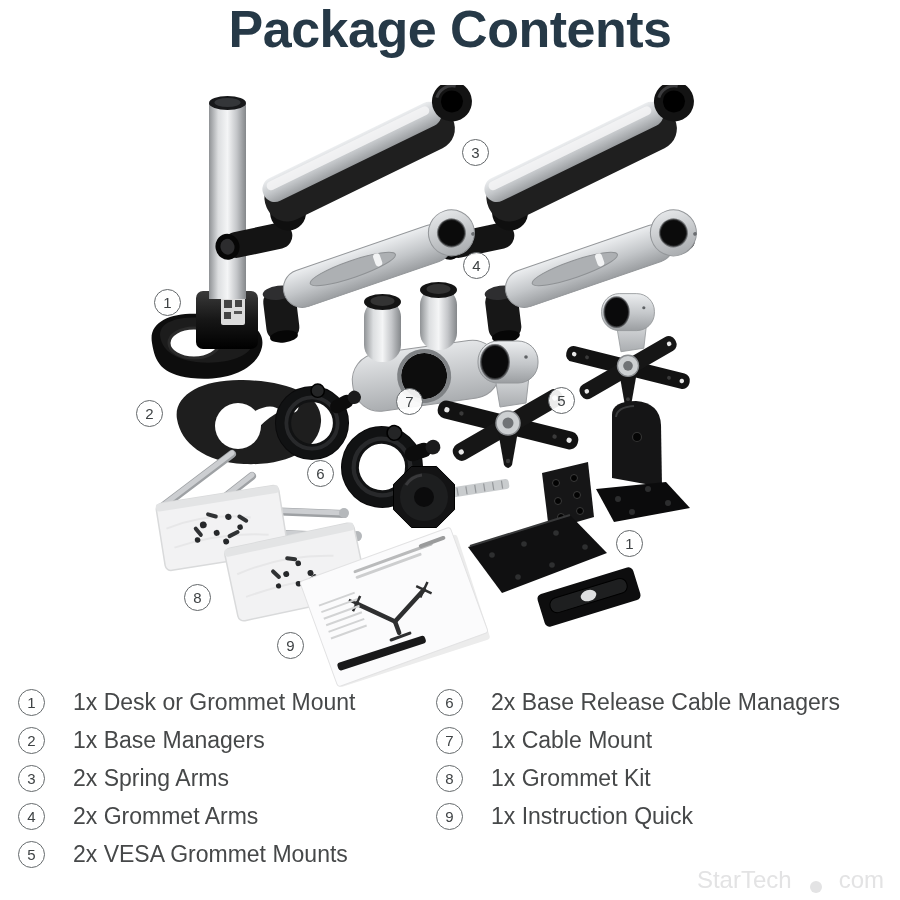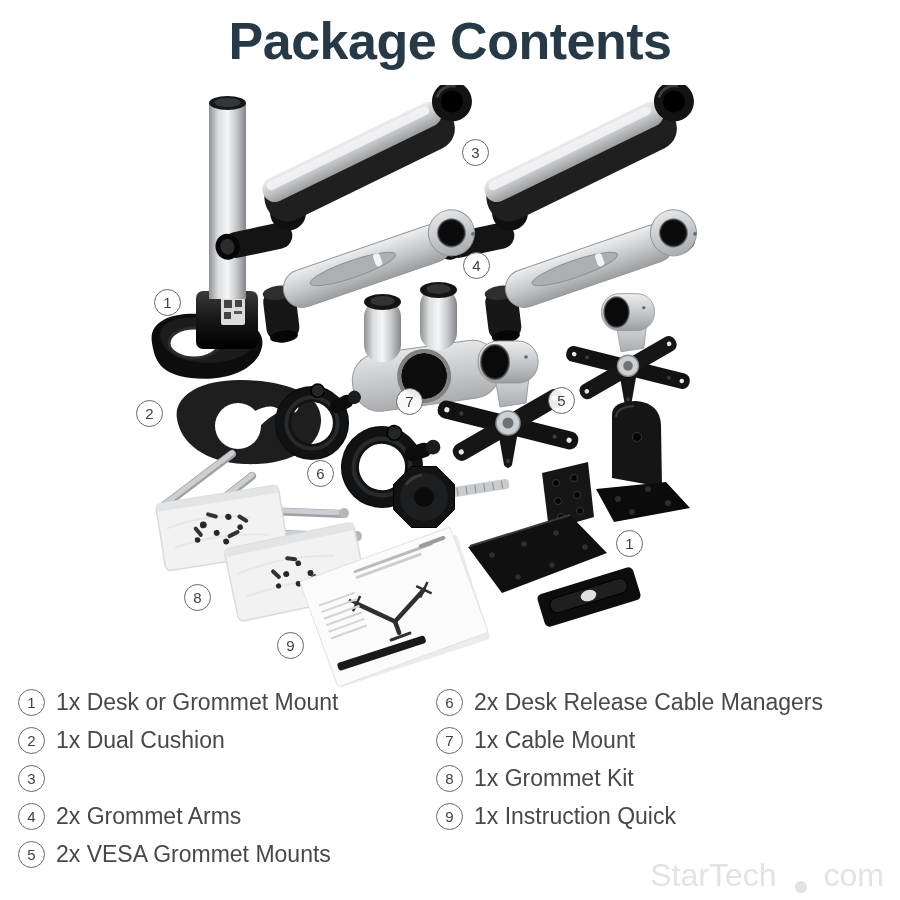--- a/index.html
+++ b/index.html
@@ -1,42 +1,42 @@
 <!DOCTYPE html>
 <html><head>
 <meta charset="utf-8">
 <style>
   html,body{margin:0;padding:0;background:#fff;}
   #stage{
     position:relative;width:900px;height:900px;background:#ffffff;overflow:hidden;
     font-family:"Liberation Sans", sans-serif;
   }
   .title{
-    position:absolute;top:12px;left:0;width:900px;text-align:center;
+    position:absolute;top:0;left:0;width:900px;text-align:center;
     font-size:52px;font-weight:bold;color:#263947;letter-spacing:-0.5px;line-height:58px;
   }
   #collage{position:absolute;top:85px;left:0;}
   .callout{
     position:absolute;width:27px;height:27px;border-radius:50%;
     border:1.5px solid #63676a;background:rgba(255,255,255,.92);
     display:flex;align-items:center;justify-content:center;
     font-size:15px;color:#3e4244;box-sizing:border-box;
   }
   .legend{position:absolute;top:688px;}
   .legend.col-left{left:18px;}
   .legend.col-right{left:436px;}
   .legend-row{display:flex;align-items:center;height:29px;margin-bottom:9px;}
   .lnum{
     flex:0 0 auto;width:27px;height:27px;border-radius:50%;border:1.5px solid #656a6c;
     display:flex;align-items:center;justify-content:center;
     font-size:15px;color:#3e4244;box-sizing:border-box;
   }
-  .llabel{margin-left:11px;font-size:23px;color:#464849;white-space:nowrap;}
+  .llabel{margin-left:28px;font-size:23px;color:#464849;white-space:nowrap;}
   .watermark{
-    position:absolute;right:16px;bottom:6px;font-size:32px;color:#e3e3e4;
+    position:absolute;right:16px;bottom:6px;font-size:24px;color:#e3e3e4;
     display:flex;align-items:baseline;user-select:none;gap:16px;
   }
   .watermark .dot{
     display:inline-block;width:12px;height:12px;border-radius:50%;
     background:#e3e3e4;margin:0 1px 1px 2px;align-self:flex-end;
   }
 </style>
 </head>
 <body>
 
@@ -342,39 +342,40 @@
   <div class="callout" style="left:277px;top:632px">9</div>
   <div class="callout" style="left:616px;top:530px">1</div>
 
   <div class="legend col-left">
     <div class="legend-row">
       <span class="lnum">1</span>
       <span class="llabel">1x Desk or Grommet Mount</span>
     </div>
     <div class="legend-row">
       <span class="lnum">2</span>
-      <span class="llabel">1x Dual Cushion</span>
+      <span class="llabel">1x Base Managers</span>
     </div>
     <div class="legend-row">
       <span class="lnum">3</span>
+      <span class="llabel">2x Spring Arms</span>
     </div>
     <div class="legend-row">
       <span class="lnum">4</span>
       <span class="llabel">2x Grommet Arms</span>
     </div>
     <div class="legend-row">
       <span class="lnum">5</span>
       <span class="llabel">2x VESA Grommet Mounts</span>
     </div>
   </div>
 
   <div class="legend col-right">
     <div class="legend-row">
       <span class="lnum">6</span>
-      <span class="llabel">2x Desk Release Cable Managers</span>
+      <span class="llabel">2x Base Release Cable Managers</span>
     </div>
     <div class="legend-row">
       <span class="lnum">7</span>
       <span class="llabel">1x Cable Mount</span>
     </div>
     <div class="legend-row">
       <span class="lnum">8</span>
       <span class="llabel">1x Grommet Kit</span>
     </div>
     <div class="legend-row">

